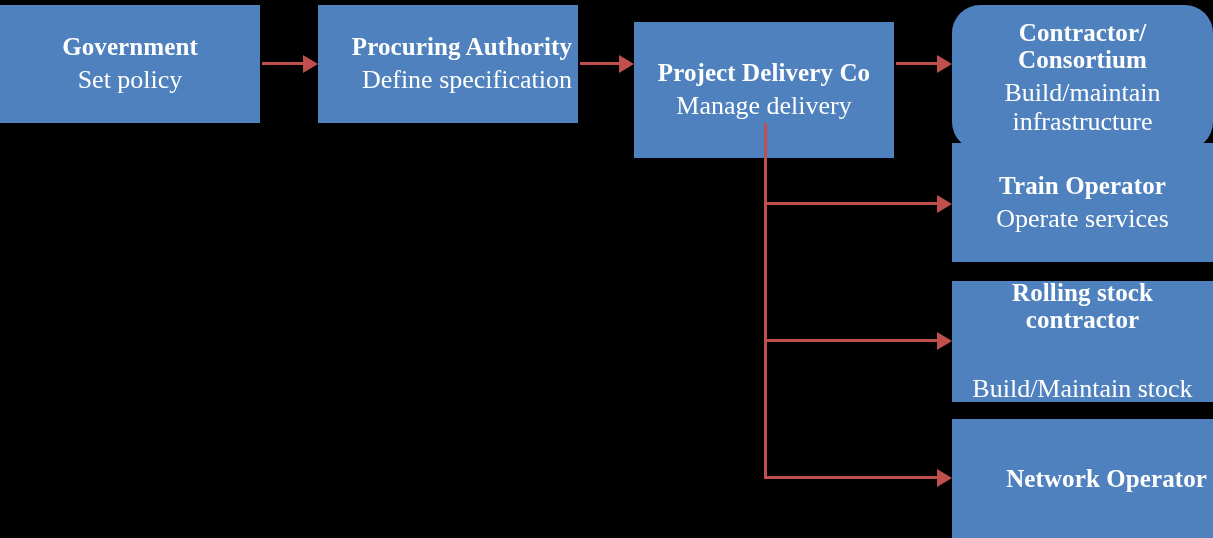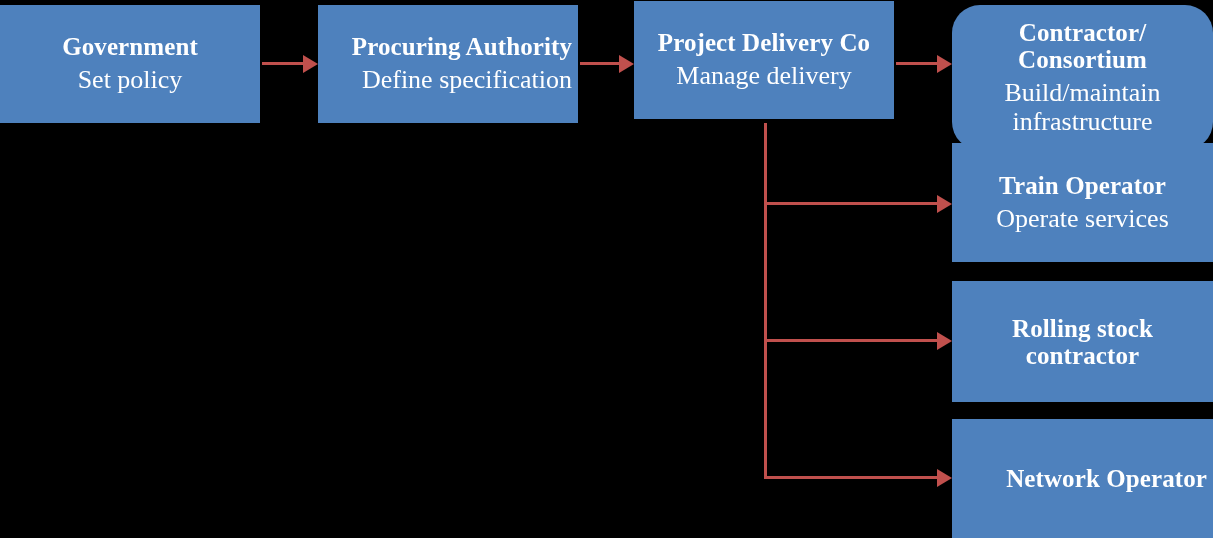--- a/index.html
+++ b/index.html
@@ -34,21 +34,21 @@
     letter-spacing: 0.1px;
   }
   .node .subtitle {
     font-weight: normal;
     font-size: 26px;
     margin-top: 6px;
   }
   
   #node-government      { left: 0px;   top: 5px;   width: 260px; height: 118px; }
   #node-procuring       { left: 318px; top: 5px;   width: 260px; height: 118px; align-items: flex-end; }
-  #node-project-co      { left: 634px; top: 1px;   width: 260px; height: 118px; }
+  #node-project-co      { left: 634px; top: 22px;   width: 260px; height: 136px; }
   
   #node-contractor      { left: 952px; top: 5px;   width: 261px; height: 145px; border-radius: 28px; }
   #node-train-operator  { left: 952px; top: 143px; width: 261px; height: 119px; }
   #node-rolling-stock   { left: 952px; top: 281px; width: 261px; height: 121px; gap: 36px; }
   #node-network-operator{ left: 952px; top: 419px; width: 261px; height: 119px; align-items: flex-end; }
 
   
   .conn-h {
     position: absolute;
     height: 3px;
@@ -109,20 +109,21 @@
     <div class="subtitle">Build/maintain infrastructure</div>
   </div>
 
   <div class="node" id="node-train-operator">
     <div class="title">Train Operator</div>
     <div class="subtitle">Operate services</div>
   </div>
 
   <div class="node" id="node-rolling-stock">
     <div class="title">Rolling stock contractor</div>
+    <div class="subtitle">Build/Maintain stock</div>
   </div>
 
   <div class="node" id="node-network-operator">
     <div class="title">Network Operator</div>
 
   </div>
 
   <div class="conn-h" id="arrow-gov-to-proc"></div>
   <div class="arrowhead" id="arrowhead-gov-to-proc"></div>
 

